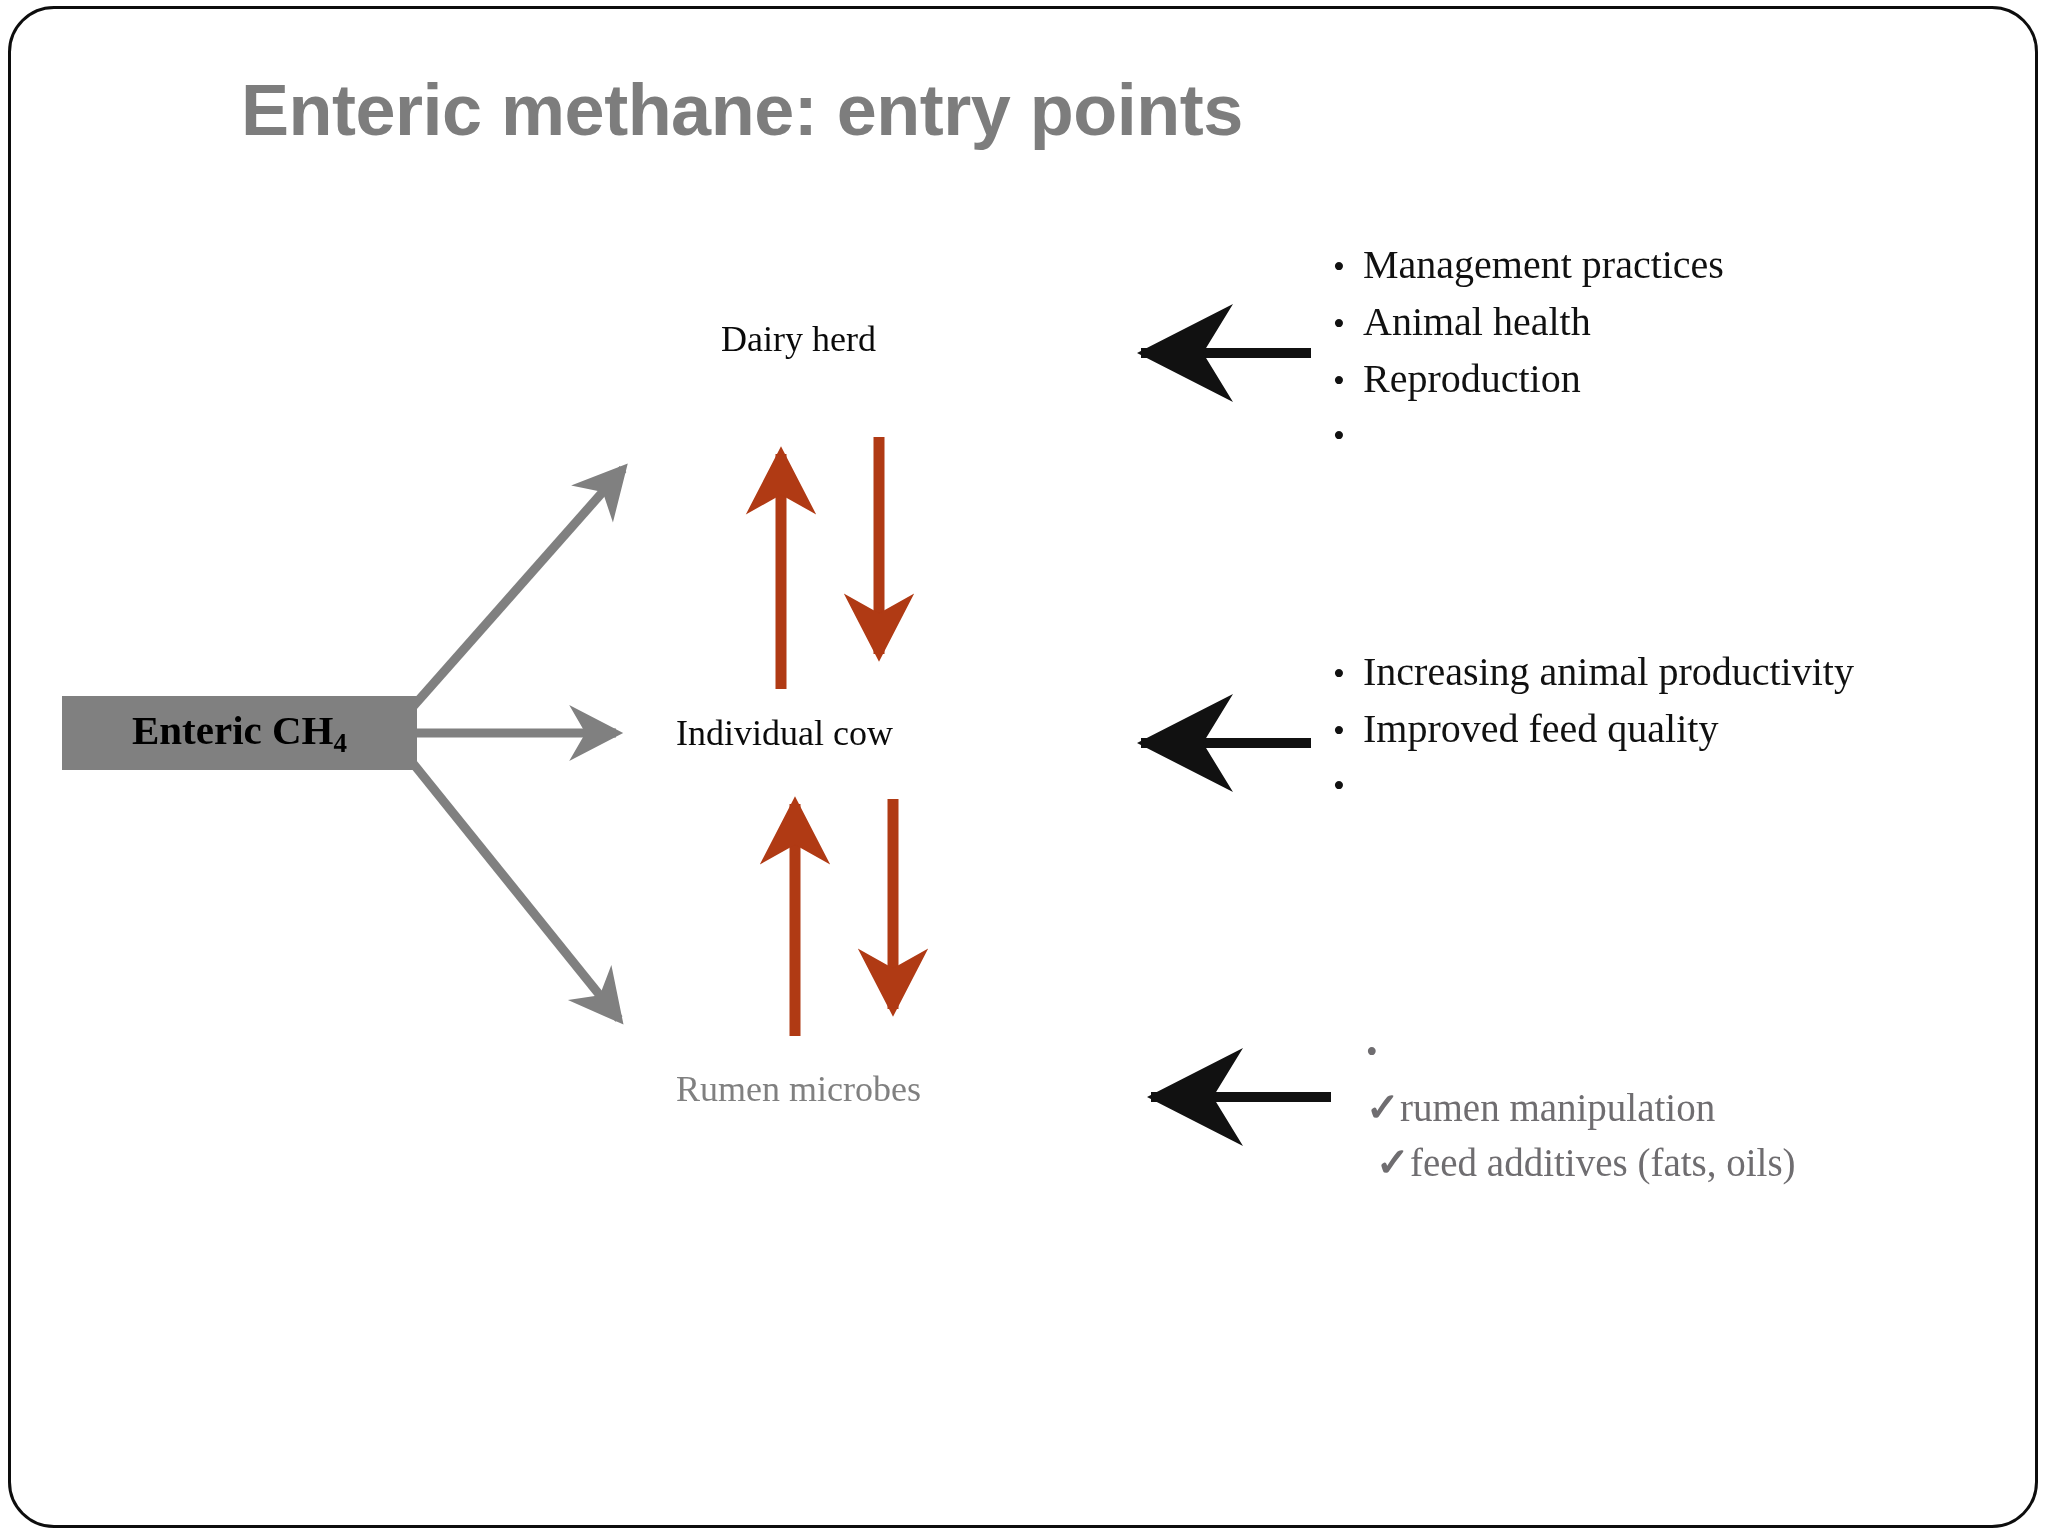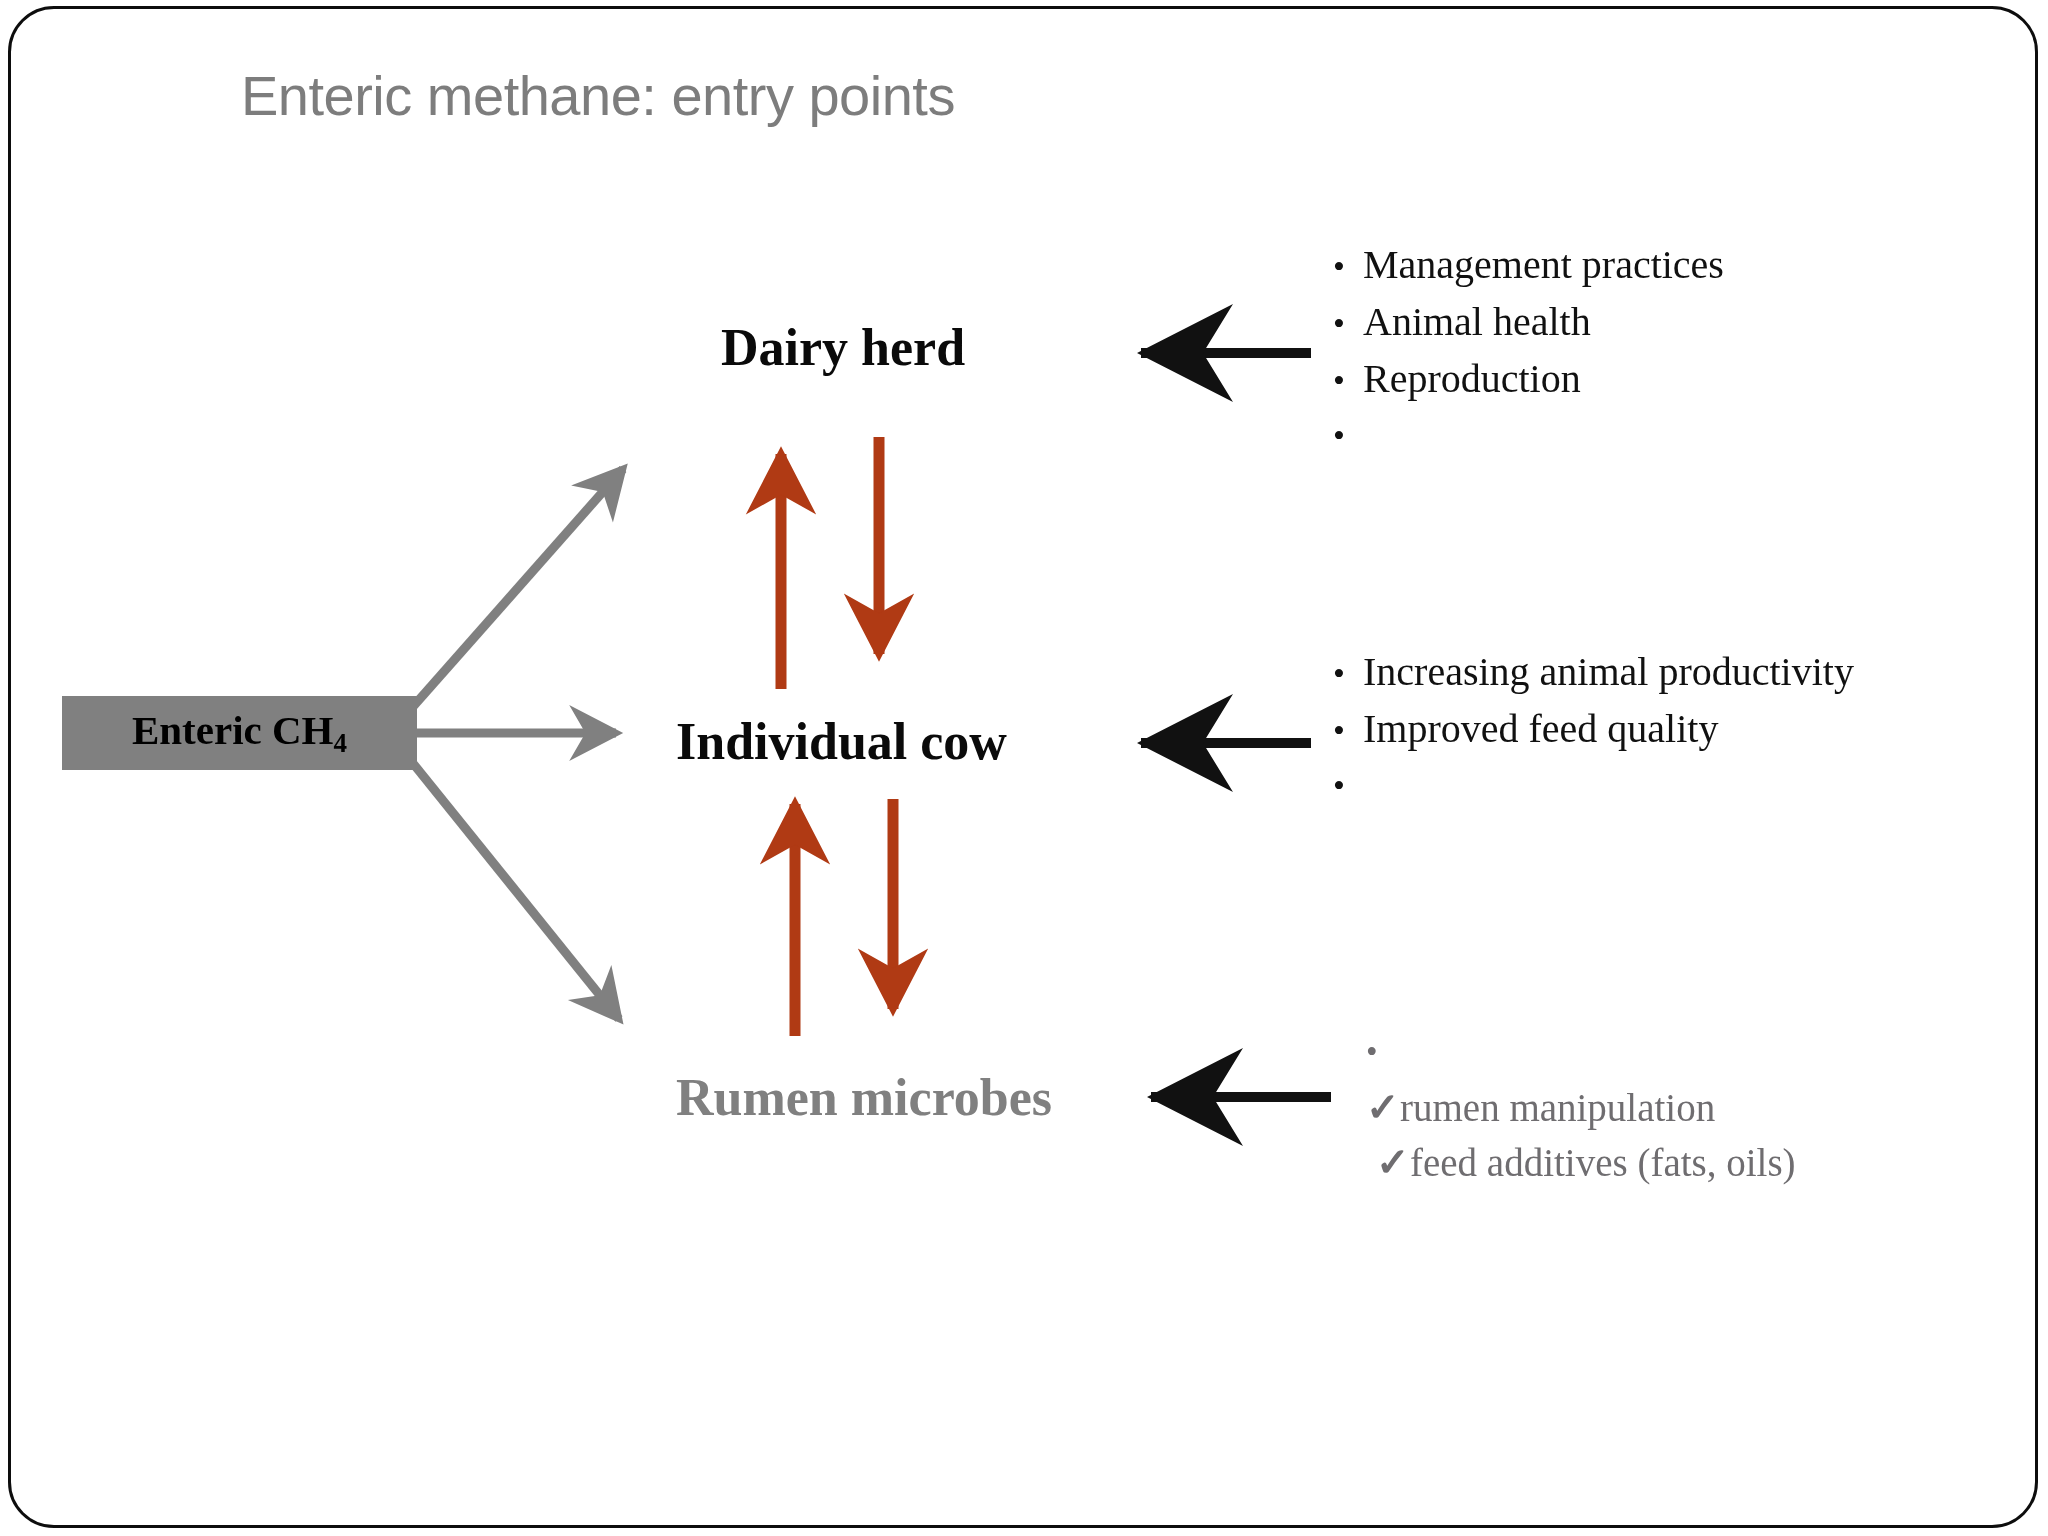--- a/index.html
+++ b/index.html
@@ -24,24 +24,24 @@
     box-sizing: border-box;
     border: 3px solid #0d0d0d;
     border-radius: 46px;
     background: #ffffff;
   }
 
   
   #slide-title {
     position: absolute;
     left: 230px;
-    top: 54px;
+    top: 60px;
     font-family: "Liberation Sans", sans-serif;
-    font-size: 56px;
-    font-weight: 400;
+    font-size: 72px;
+    font-weight: 700;
     color: #7d7d7d;
     letter-spacing: -0.5px;
     white-space: nowrap;
   }
 
   
   #source-box {
     position: absolute;
     left: 25px;
     top: 687px;
@@ -62,22 +62,22 @@
   }
   #source-box-label sub {
     font-size: 0.66em;
     vertical-align: -0.30em;
   }
 
   
   .tier-label {
     position: absolute;
     font-family: "Liberation Serif", serif;
-    font-weight: bold;
-    font-size: 52px;
+    font-weight: normal;
+    font-size: 36px;
     white-space: nowrap;
   }
   #tier-label-dairy-herd  { left: 710px; top: 309px; color: #0a0a0a; }
   #tier-label-individual-cow { left: 665px; top: 703px; color: #0a0a0a; }
   #tier-label-rumen-microbes { left: 665px; top: 1059px; color: #808080; }
 
   
   #arrow-canvas {
     position: absolute;
     left: 0;

